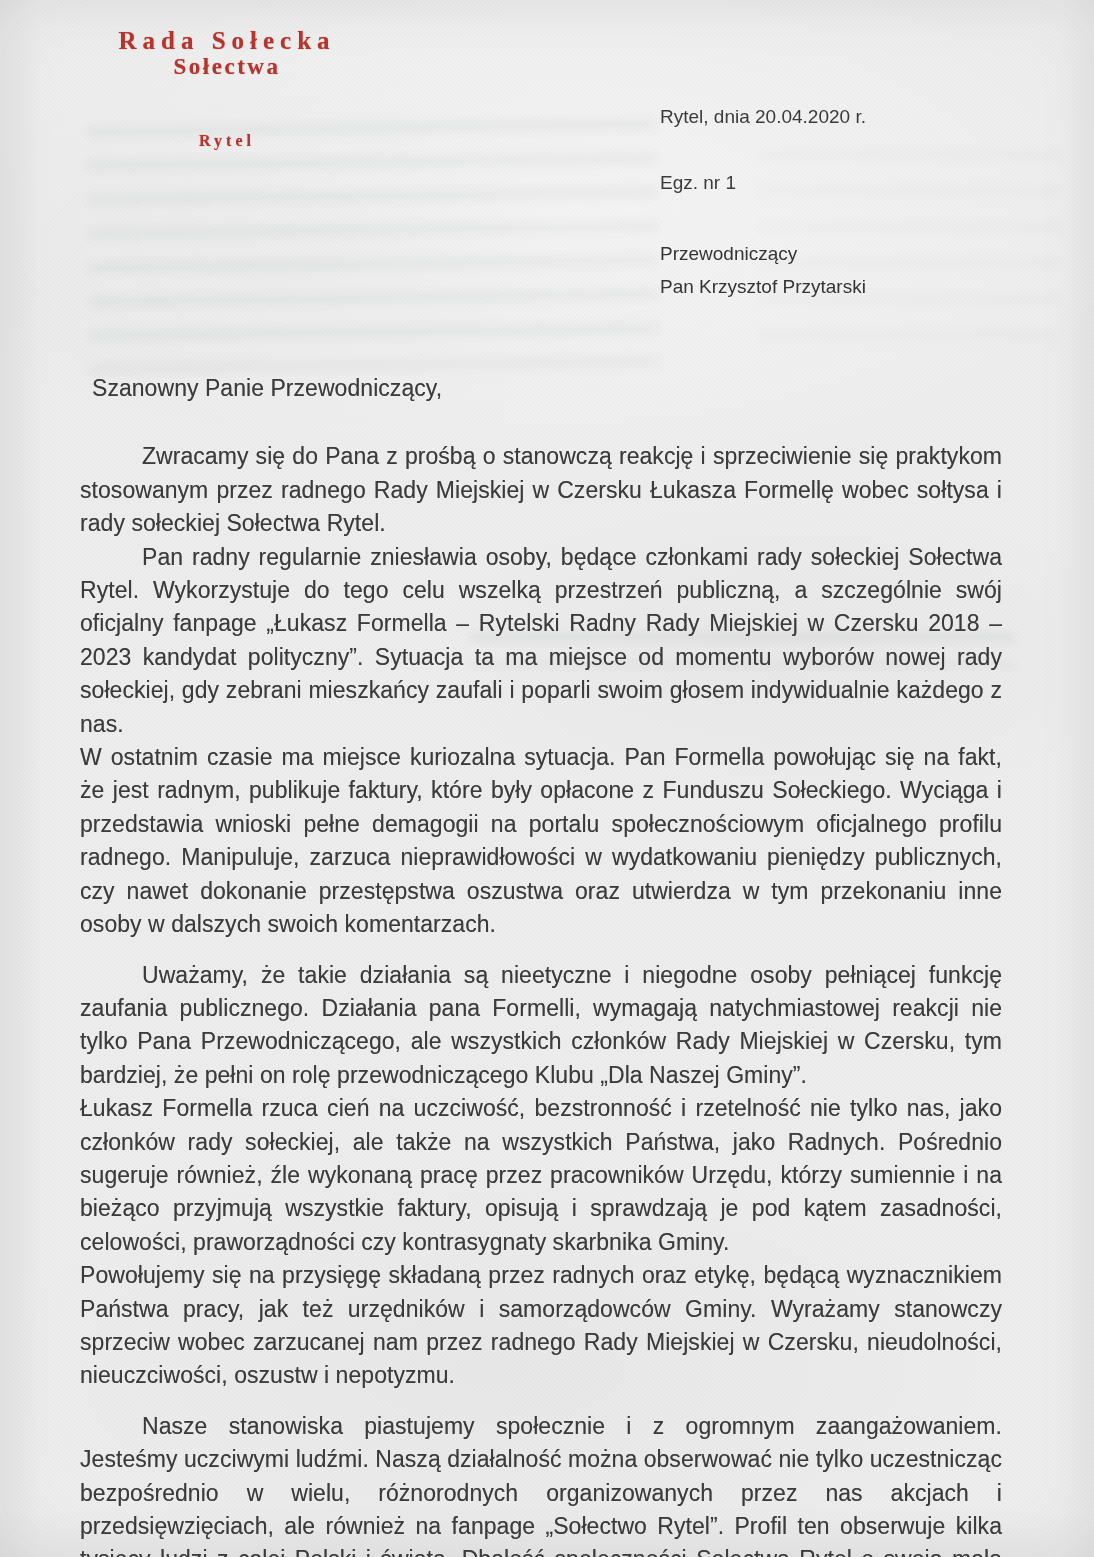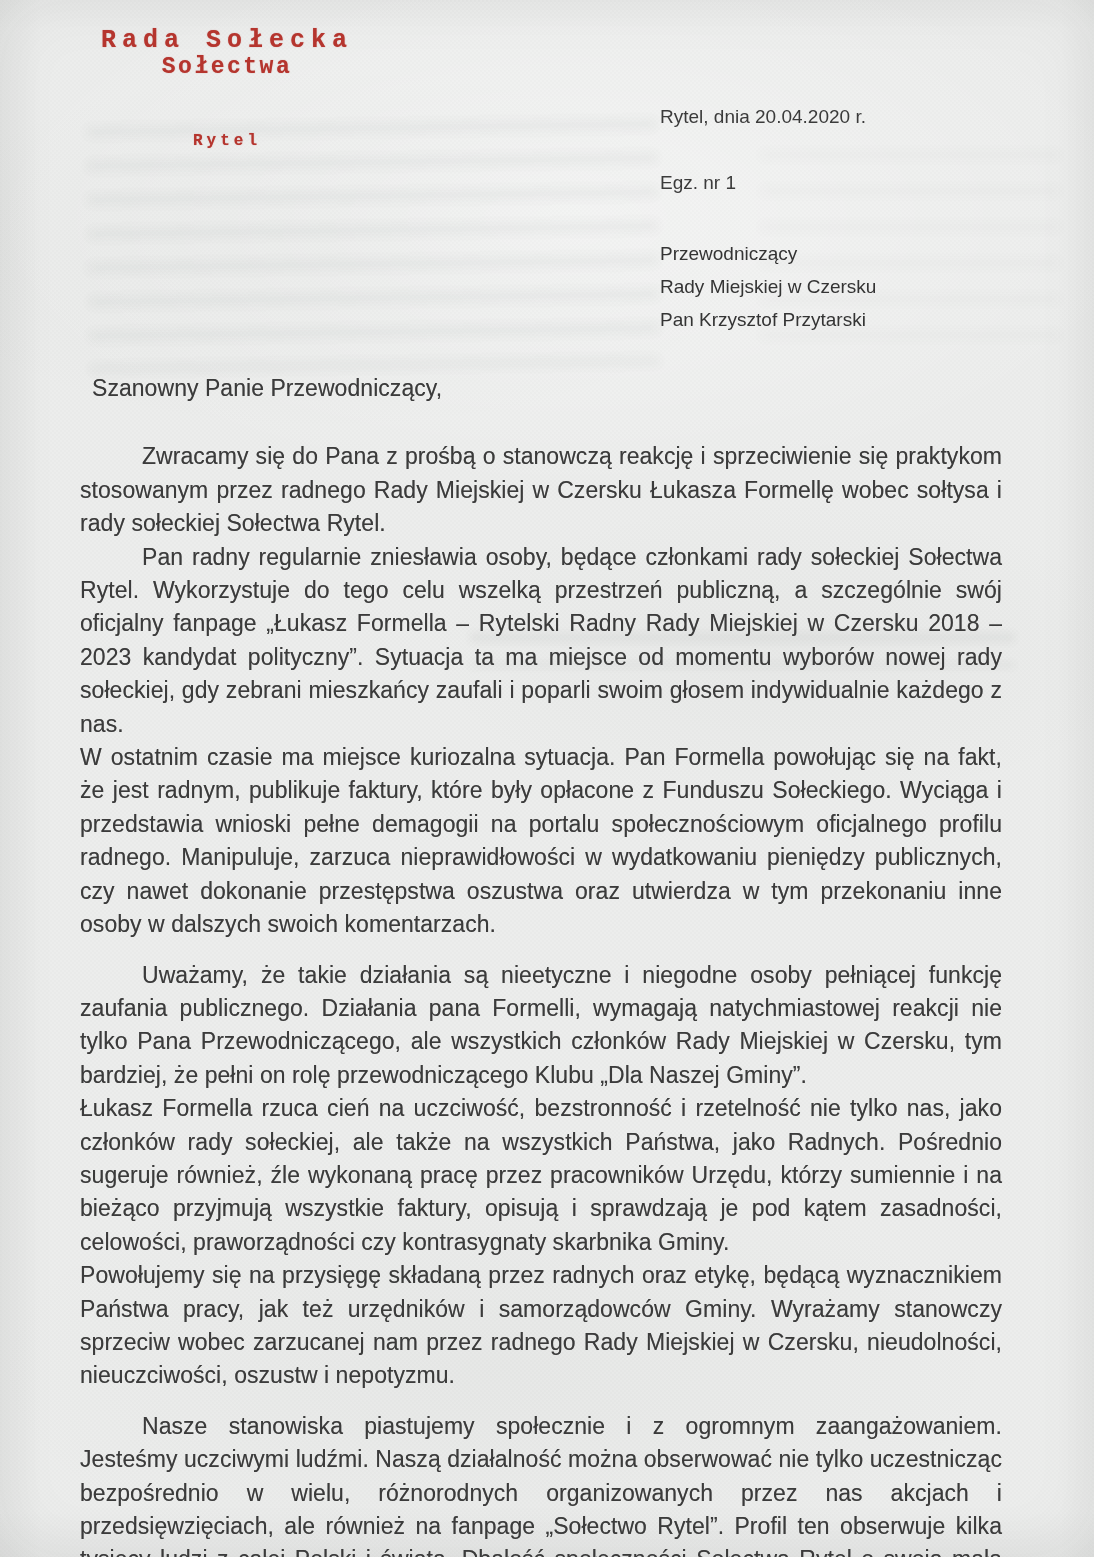--- a/index.html
+++ b/index.html
@@ -55,21 +55,21 @@
     top:150px;left:760px;width:300px;height:190px;
     background:repeating-linear-gradient(180deg, rgba(104,110,106,.05) 0 10px, rgba(104,110,106,0) 10px 36px);
     filter:blur(5px);
     opacity:.6;
   }
 
   
   .stamp{
     position:absolute;top:28px;left:96px;width:262px;
     color:var(--stamp_red);
-    font-family:Liberation Mono, monospace;
+    font-family:Liberation Serif, serif;
     font-weight:700;
     text-align:center;
     text-shadow:0 0 1px rgba(181,53,46,.55);
     filter:blur(.2px);
     line-height:26px;
   }
   .stamp-l1{font-size:25px;letter-spacing:6px;white-space:nowrap;}
   .stamp-l2{font-size:23px;letter-spacing:2.5px;}
   .stamp-l3{font-size:16px;letter-spacing:4px;margin-top:48px;}
 
@@ -106,21 +106,20 @@
     <div class="stamp-l1">Rada Sołecka</div>
     <div class="stamp-l2">Sołectwa</div>
     <div class="stamp-l3">Rytel</div>
   </div>
 
   <div class="hdr-right">
     <div class="hdr-date">Rytel, dnia 20.04.2020 r.</div>
     <div class="hdr-egz">Egz. nr 1</div>
     <div class="addressee">
       <div>Przewodniczący</div>
-      <div>Rady Miejskiej w Czersku</div>
       <div>Pan Krzysztof Przytarski</div>
     </div>
   </div>
 
   <div class="letter-body">
     <p class="salutation">Szanowny Panie Przewodniczący,</p>
     <p class="para">Zwracamy się do Pana z prośbą o stanowczą reakcję i sprzeciwienie się praktykom stosowanym przez radnego Rady Miejskiej w Czersku Łukasza Formellę wobec sołtysa i rady sołeckiej Sołectwa Rytel.</p>
     <p class="para">Pan radny regularnie zniesławia osoby, będące członkami rady sołeckiej Sołectwa Rytel. Wykorzystuje do tego celu wszelką przestrzeń publiczną, a szczególnie swój oficjalny fanpage „Łukasz Formella – Rytelski Radny Rady Miejskiej w Czersku 2018 – 2023 kandydat polityczny”. Sytuacja ta ma miejsce od momentu wyborów nowej rady sołeckiej, gdy zebrani mieszkańcy zaufali i poparli swoim głosem indywidualnie każdego z nas.</p>
     <p class="para noindent">W ostatnim czasie ma miejsce kuriozalna sytuacja. Pan Formella powołując się na fakt, że jest radnym, publikuje faktury, które były opłacone z Funduszu Sołeckiego. Wyciąga i przedstawia wnioski pełne demagogii na portalu społecznościowym oficjalnego profilu radnego. Manipuluje, zarzuca nieprawidłowości w wydatkowaniu pieniędzy publicznych, czy nawet dokonanie przestępstwa oszustwa oraz utwierdza w tym przekonaniu inne osoby w dalszych swoich komentarzach.</p>
     <p class="para gap">Uważamy, że takie działania są nieetyczne i niegodne osoby pełniącej funkcję zaufania publicznego. Działania pana Formelli, wymagają natychmiastowej reakcji nie tylko Pana Przewodniczącego, ale wszystkich członków Rady Miejskiej w Czersku, tym bardziej, że pełni on rolę przewodniczącego Klubu „Dla Naszej Gminy”.</p>

